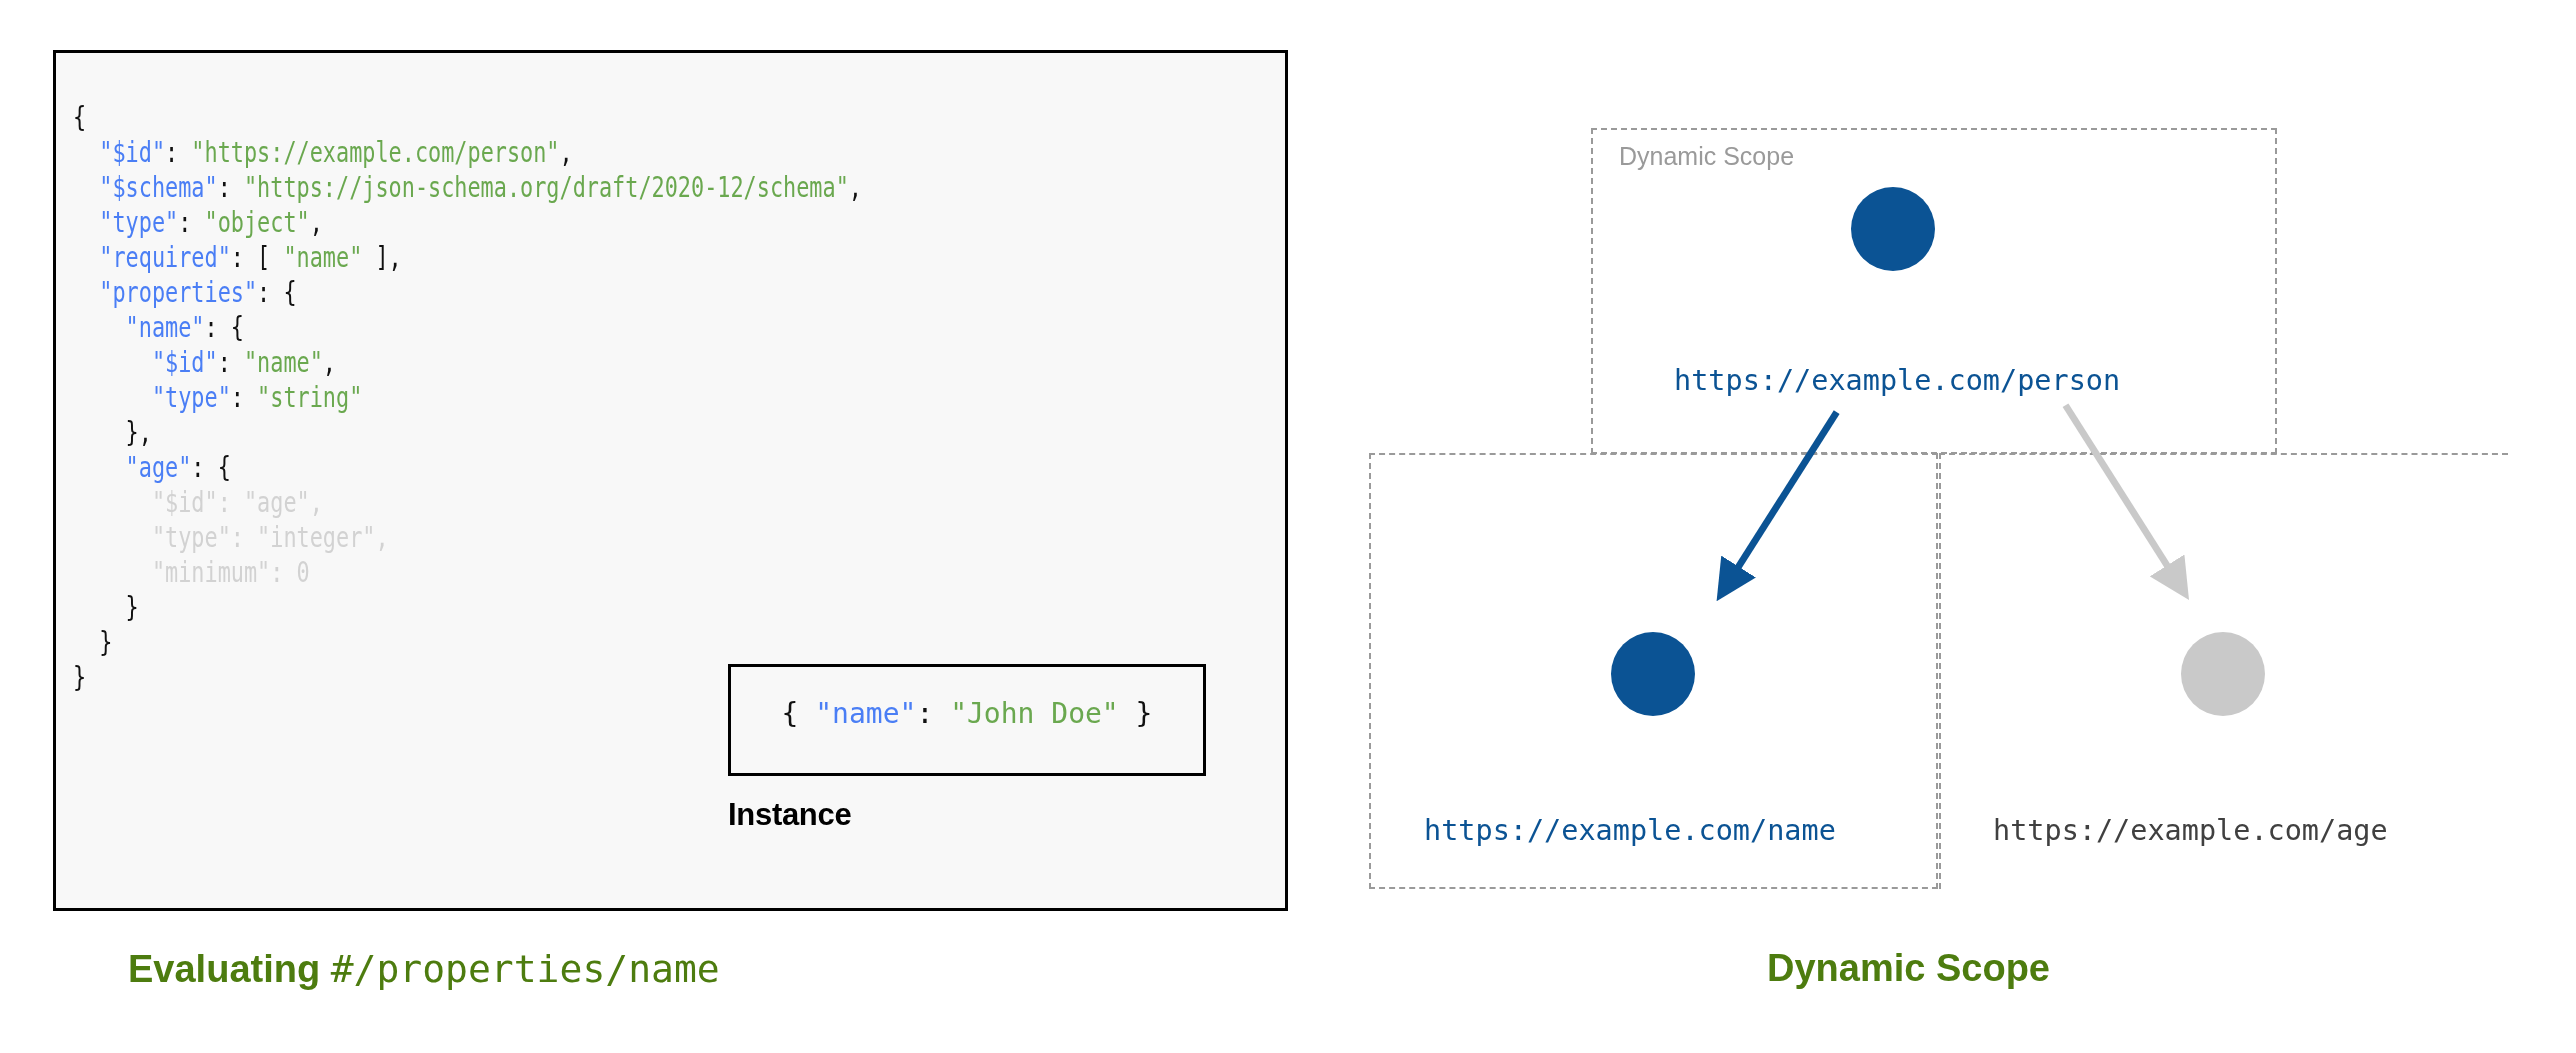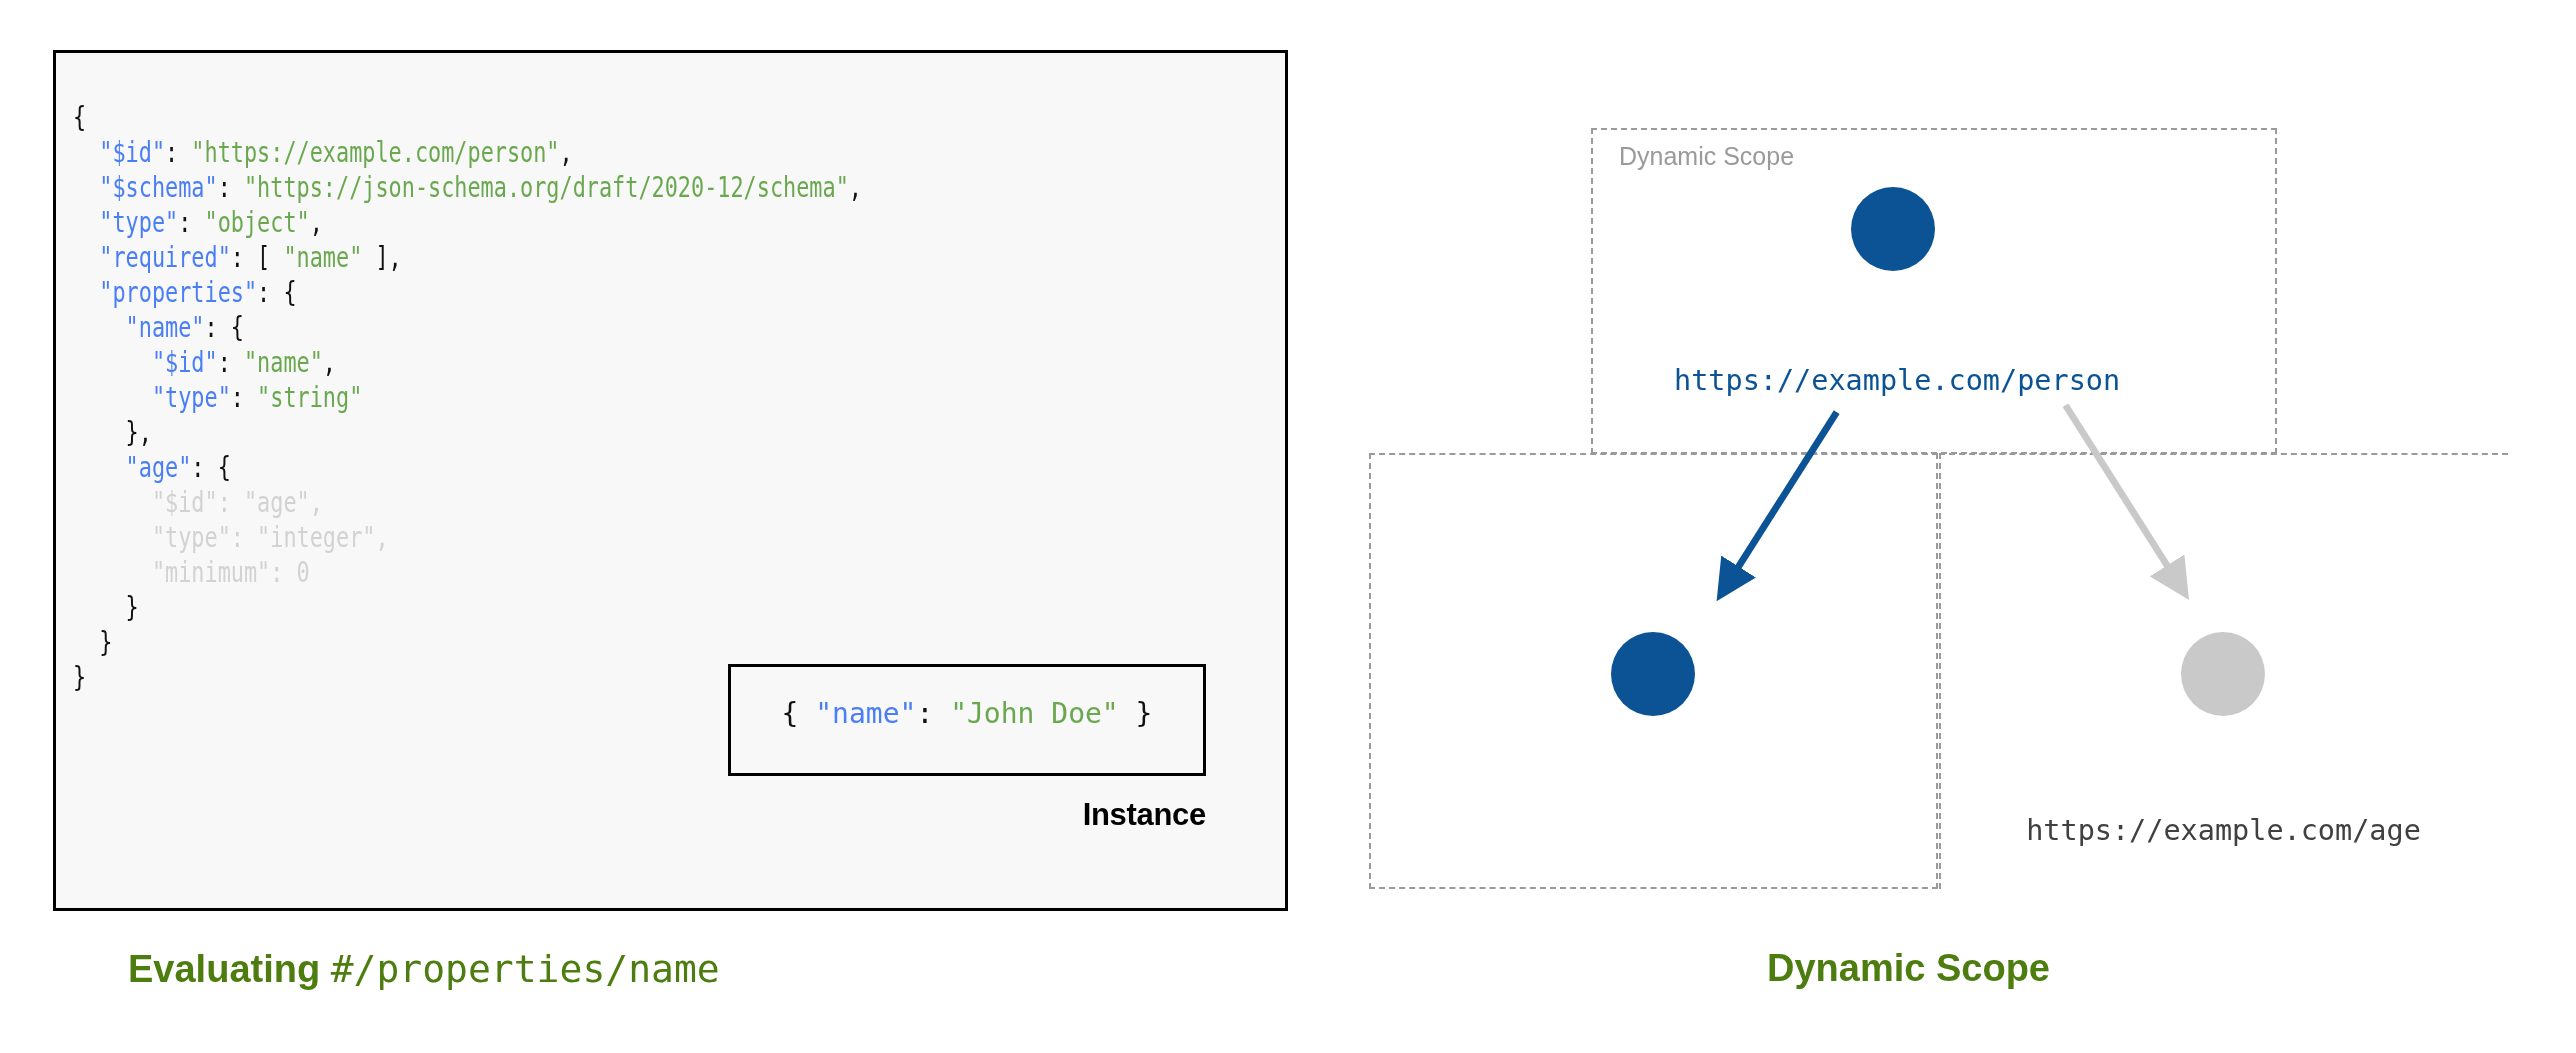--- a/index.html
+++ b/index.html
@@ -39,21 +39,21 @@
   #instance-code{
     position:absolute; left:0; right:0; top:30px;
     text-align:center;
     font-family:"DejaVu Sans Mono","Liberation Mono",monospace;
     font-size:28px;
     white-space:pre;
     color:#111111;
   }
   #instance-caption{
     position:absolute; left:728px; top:797px; width:478px;
-    text-align:right;
+    text-align:left;
     font-family:"Liberation Sans",sans-serif;
     font-weight:bold;
     font-size:31px;
     color:#000000;
     letter-spacing:-0.3px;
   }
 
   
   .caption{
     position:absolute;
@@ -88,21 +88,21 @@
     font-family:"Liberation Sans",sans-serif;
     font-size:25px; color:#9a9a9a; white-space:nowrap;
   }
 
   .node{ position:absolute; border-radius:50%; }
   #node-person{ left:1851px; top:187px;  width:84px; height:84px; background:#0b5394; }
   #node-name  { left:1611px; top:632px; width:84px; height:84px; background:#0b5394; }
   #node-age   { left:2181px; top:632px; width:84px; height:84px; background:#c9c9c9; }
 
   .node-label{
-    position:absolute; text-align:center; white-space:nowrap;
+    position:absolute; text-align:left; white-space:nowrap;
     font-family:"DejaVu Sans Mono","Liberation Mono",monospace;
     font-size:28.5px;
   }
   #label-person{ left:1674px; top:364px;  width:438px; color:#0b5394; }
   #label-name  { left:1424px; top:814px; width:461px; color:#0b5394; }
   #label-age   { left:1993px; top:814px; width:461px; color:#404040; }
 
   #arrows{ position:absolute; left:0; top:0; width:2576px; height:1053px;
            pointer-events:none; }
 </style>
@@ -140,20 +140,21 @@
   <div class="dbox" id="dbox-name"></div>
   <div class="dbox" id="dbox-age"></div>
 
   <div id="dbox-label">Dynamic Scope</div>
 
   <div class="node" id="node-person"></div>
   <div class="node" id="node-name"></div>
   <div class="node" id="node-age"></div>
 
   <div class="node-label" id="label-person">https://example.com/person</div>
+  <div class="node-label" id="label-name">https://example.com/name</div>
   <div class="node-label" id="label-age">https://example.com/age</div>
 
   <svg id="arrows" viewBox="0 0 4524 1850">
     <defs>
       <marker id="ah-blue" markerWidth="6" markerHeight="6" refX="4.6" refY="3" orient="auto" markerUnits="strokeWidth">
         <path d="M0,0 L6,3 L0,6 z" fill="#0b5394"></path>
       </marker>
       <marker id="ah-grey" markerWidth="6" markerHeight="6" refX="4.6" refY="3" orient="auto" markerUnits="strokeWidth">
         <path d="M0,0 L6,3 L0,6 z" fill="#c9c9c9"></path>
       </marker>

